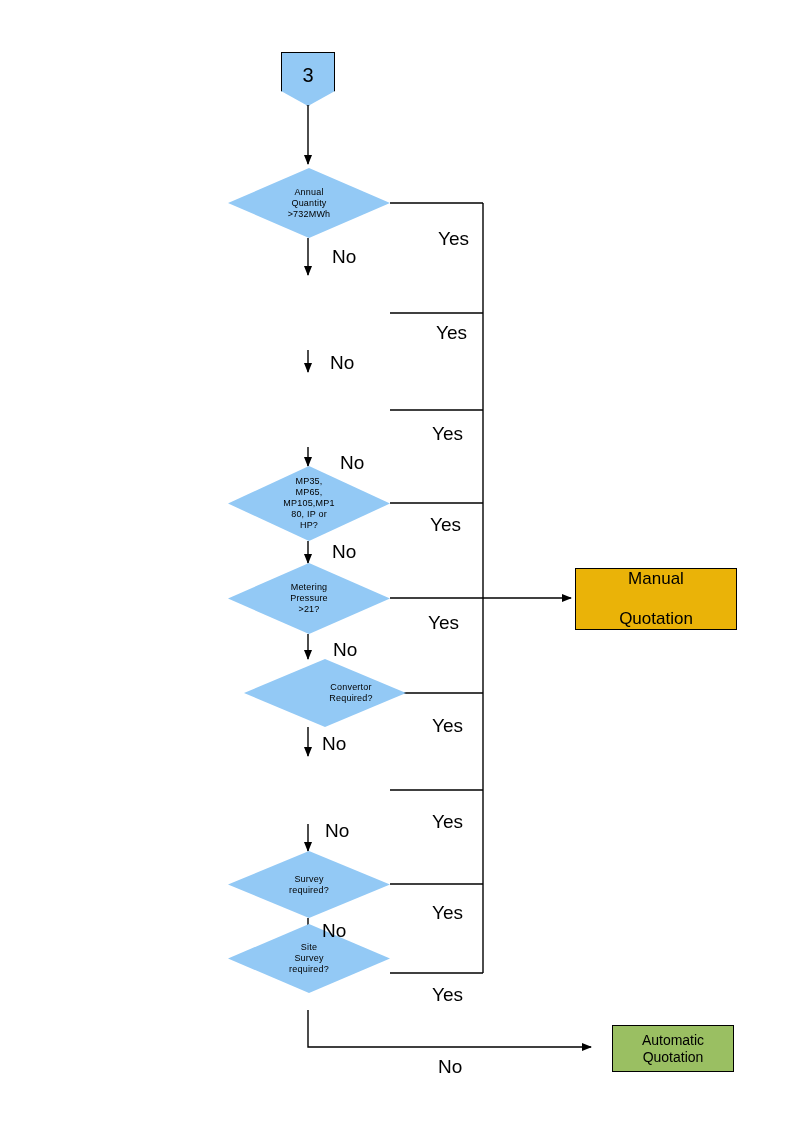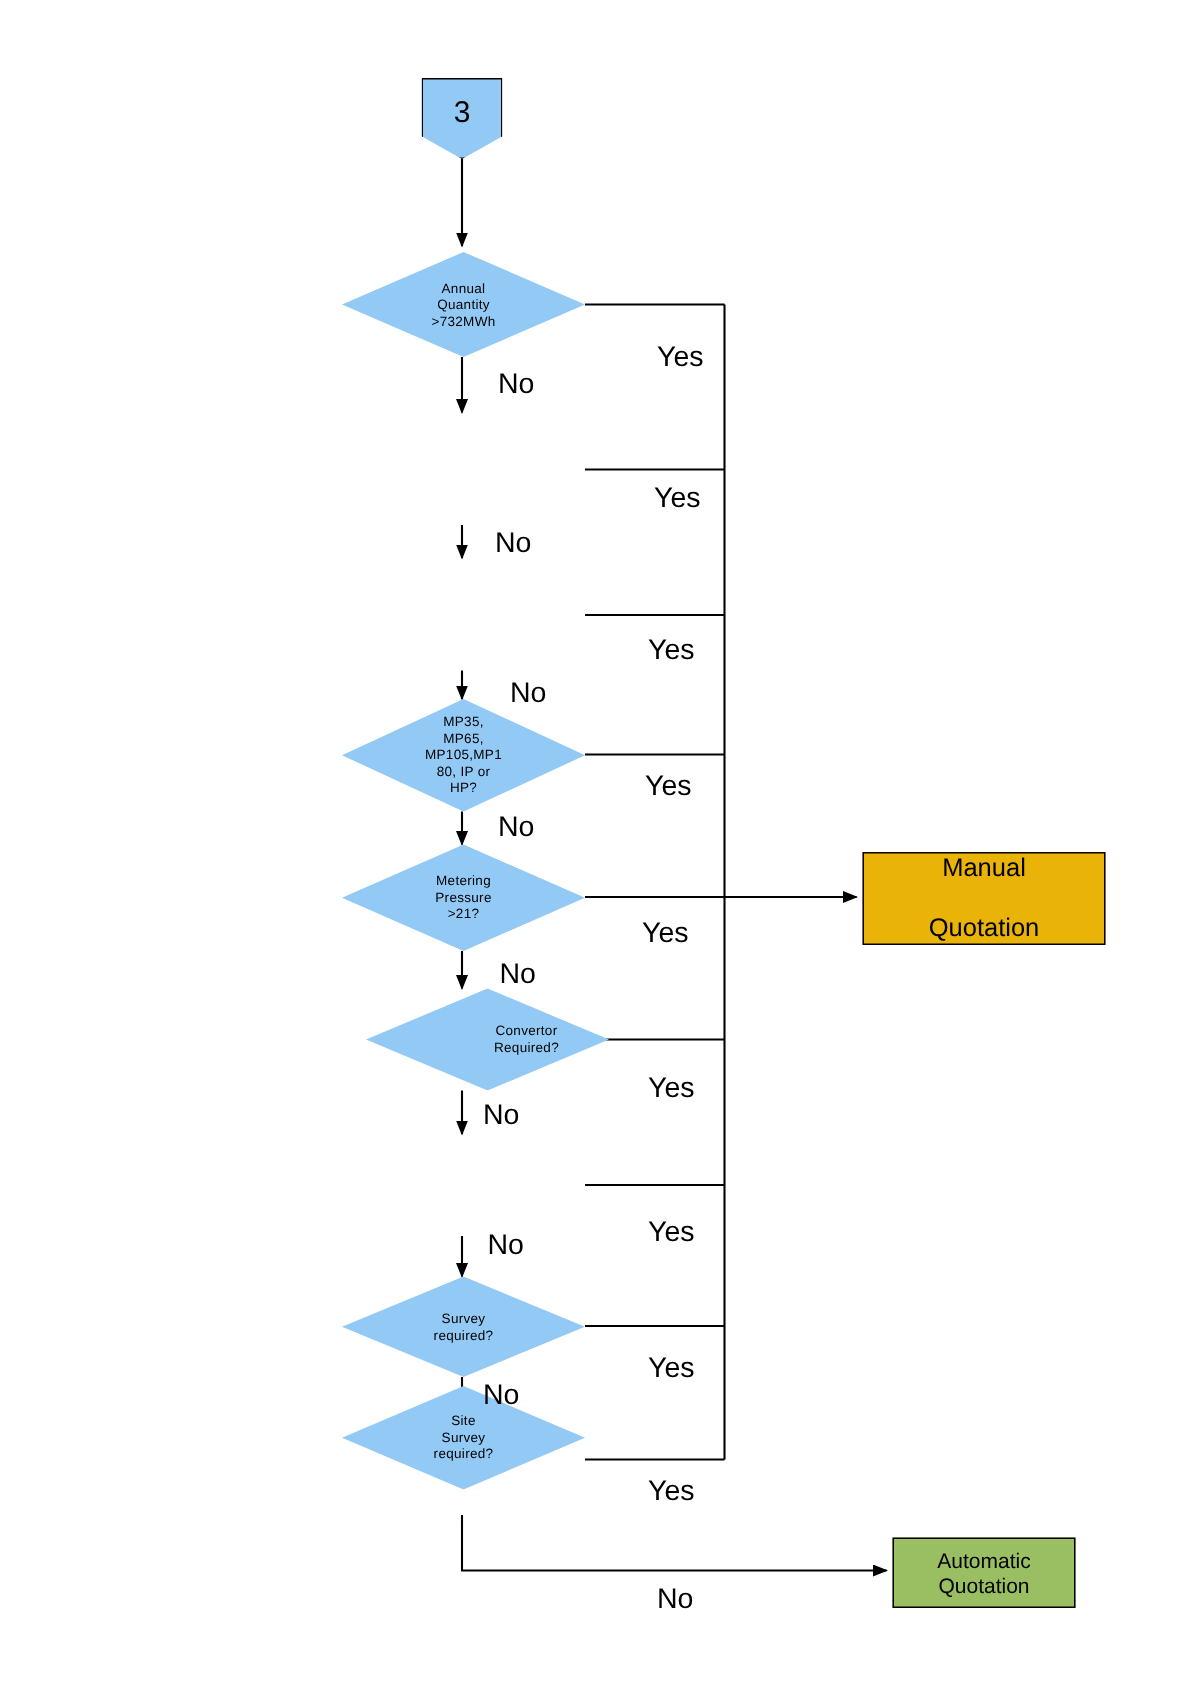--- a/index.html
+++ b/index.html
@@ -32,21 +32,21 @@
   }
 
   
   .box{
     border:1px solid #000;
     display:flex;flex-direction:column;align-items:center;justify-content:center;
     text-align:center;line-height:20px;
   }
   .box .bline{font-size:17px;}
   .box.manual{background:#eab308;justify-content:space-between;}
-  .box.auto{background:#9ABF62;}
+  .box.auto{background:#9ABF62;margin-left:17px;}
   .box.auto .bline{font-size:14px;line-height:17px;}
 
   
   .elabel{position:absolute;font-size:19px;line-height:19px;white-space:nowrap;}
 </style>
 </head>
 <body>
 
 <div id="canvas">
 

